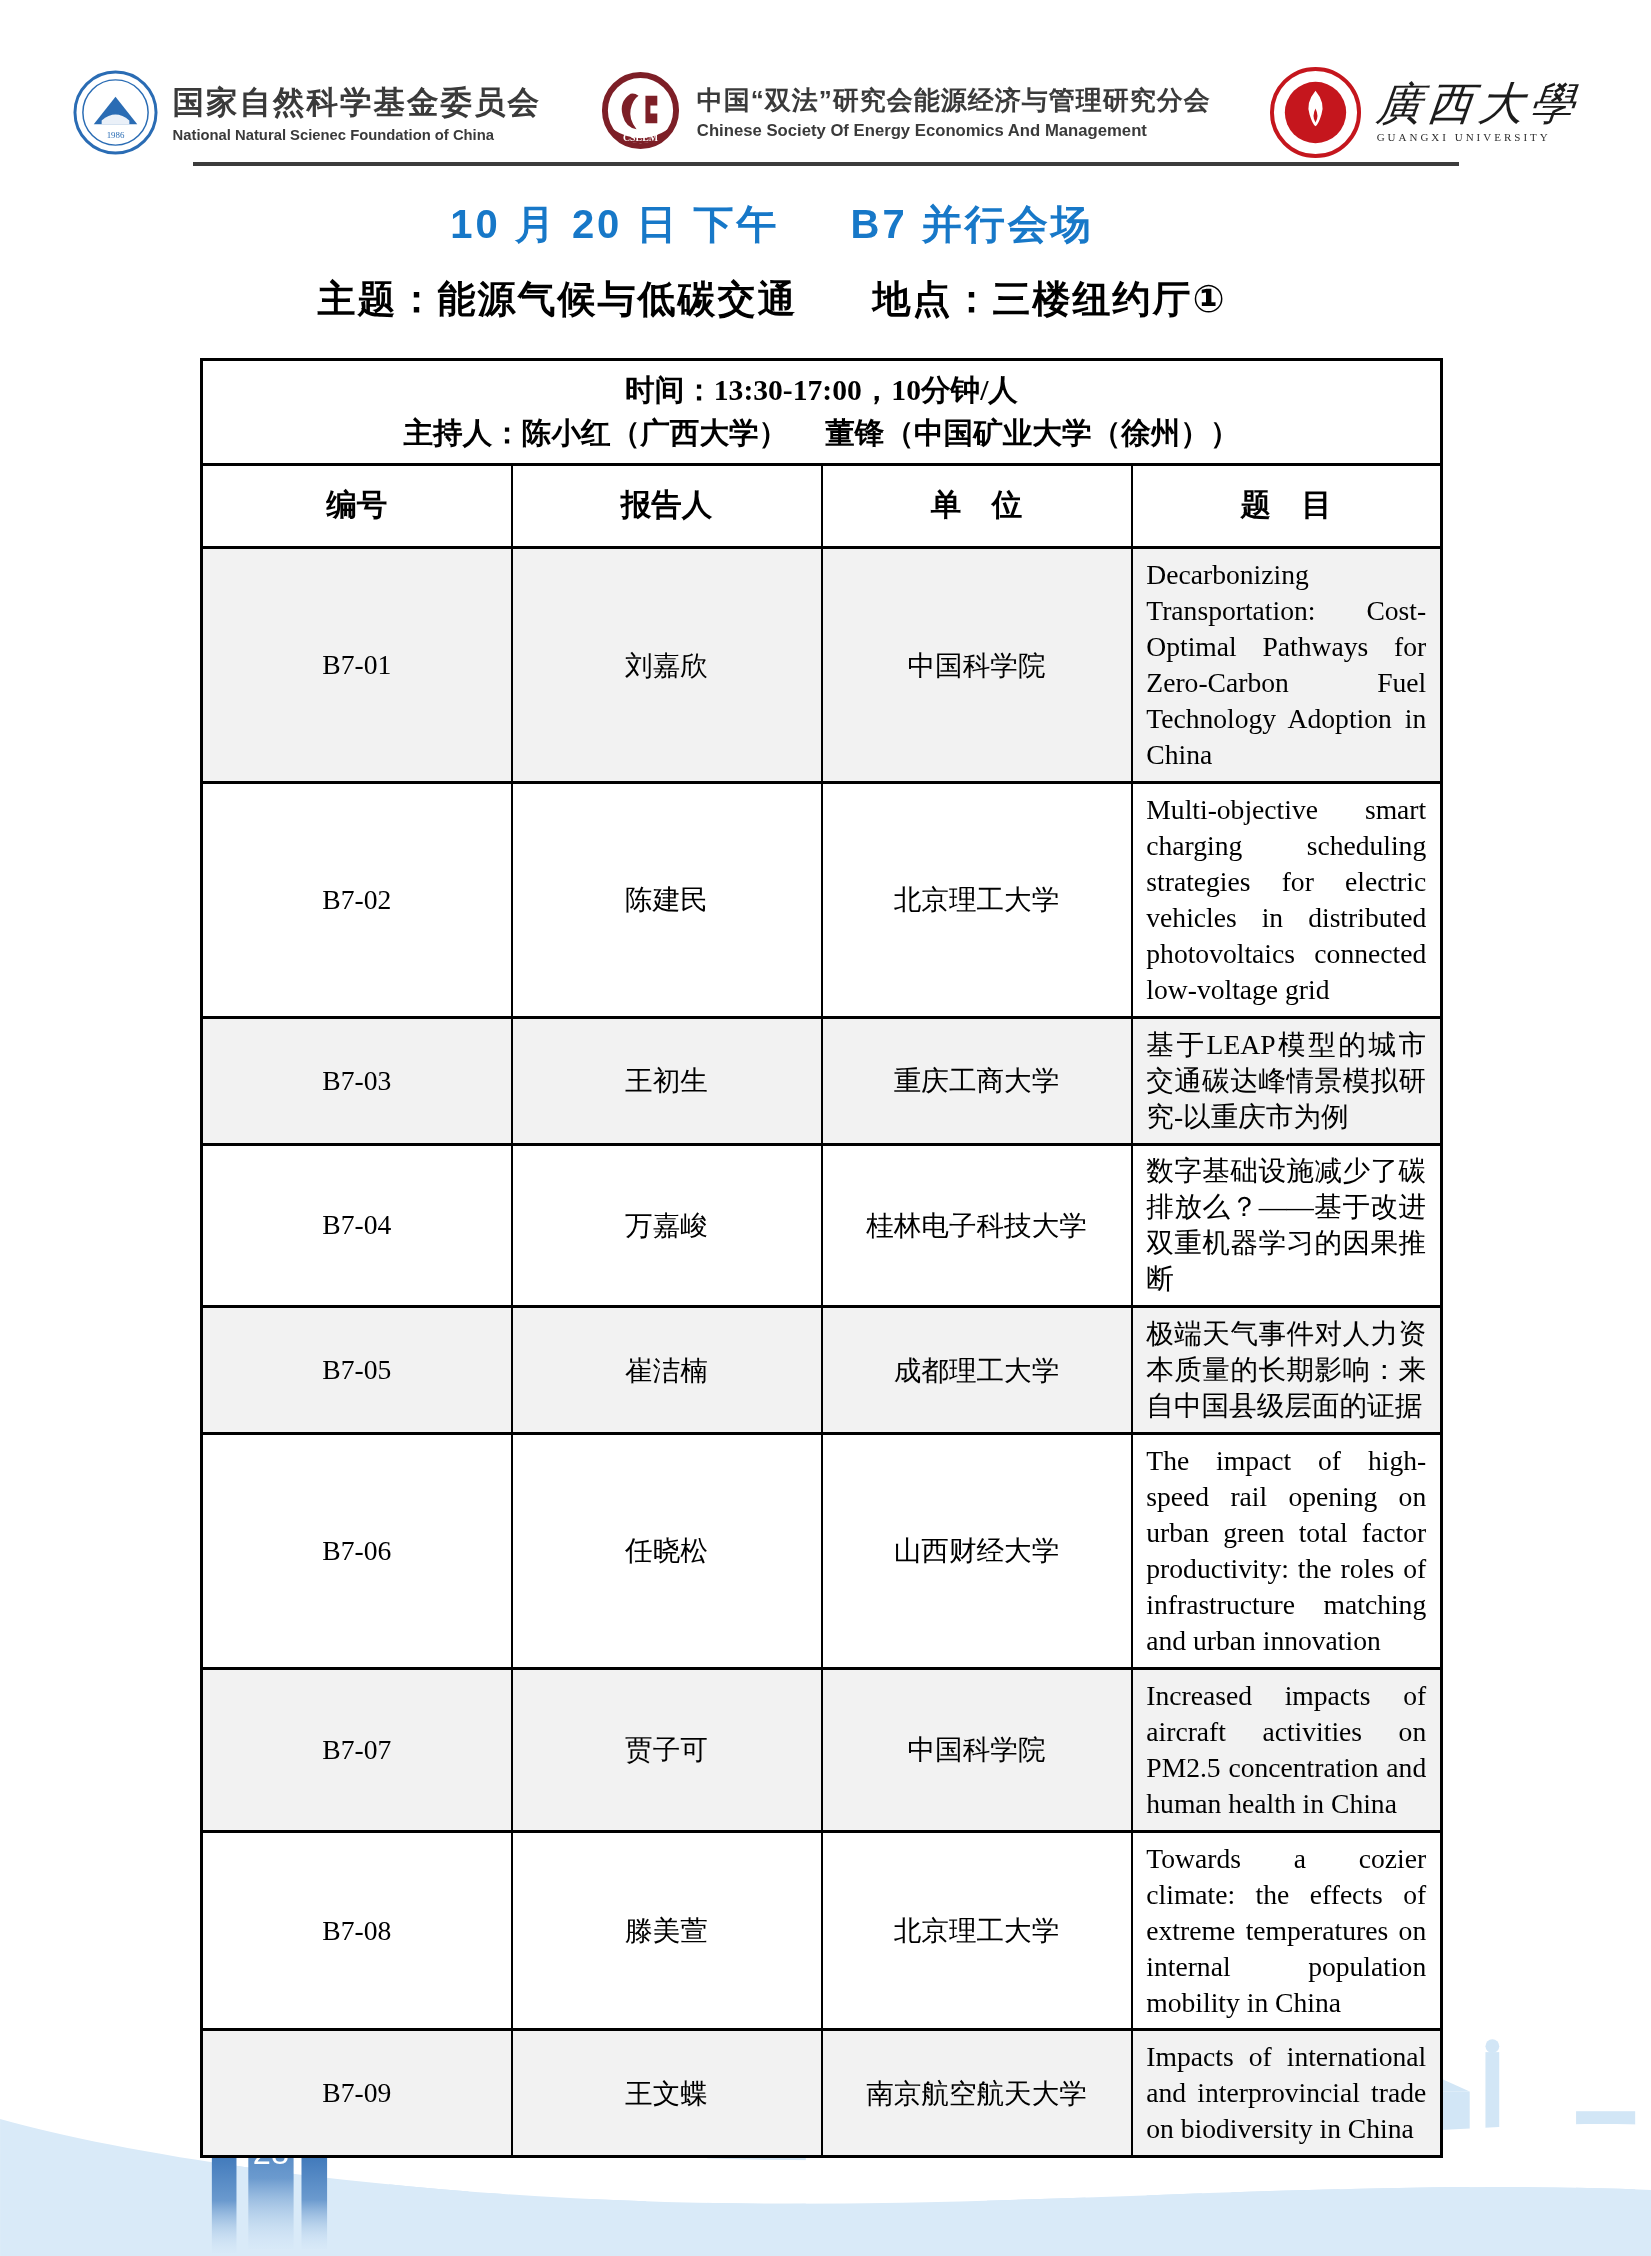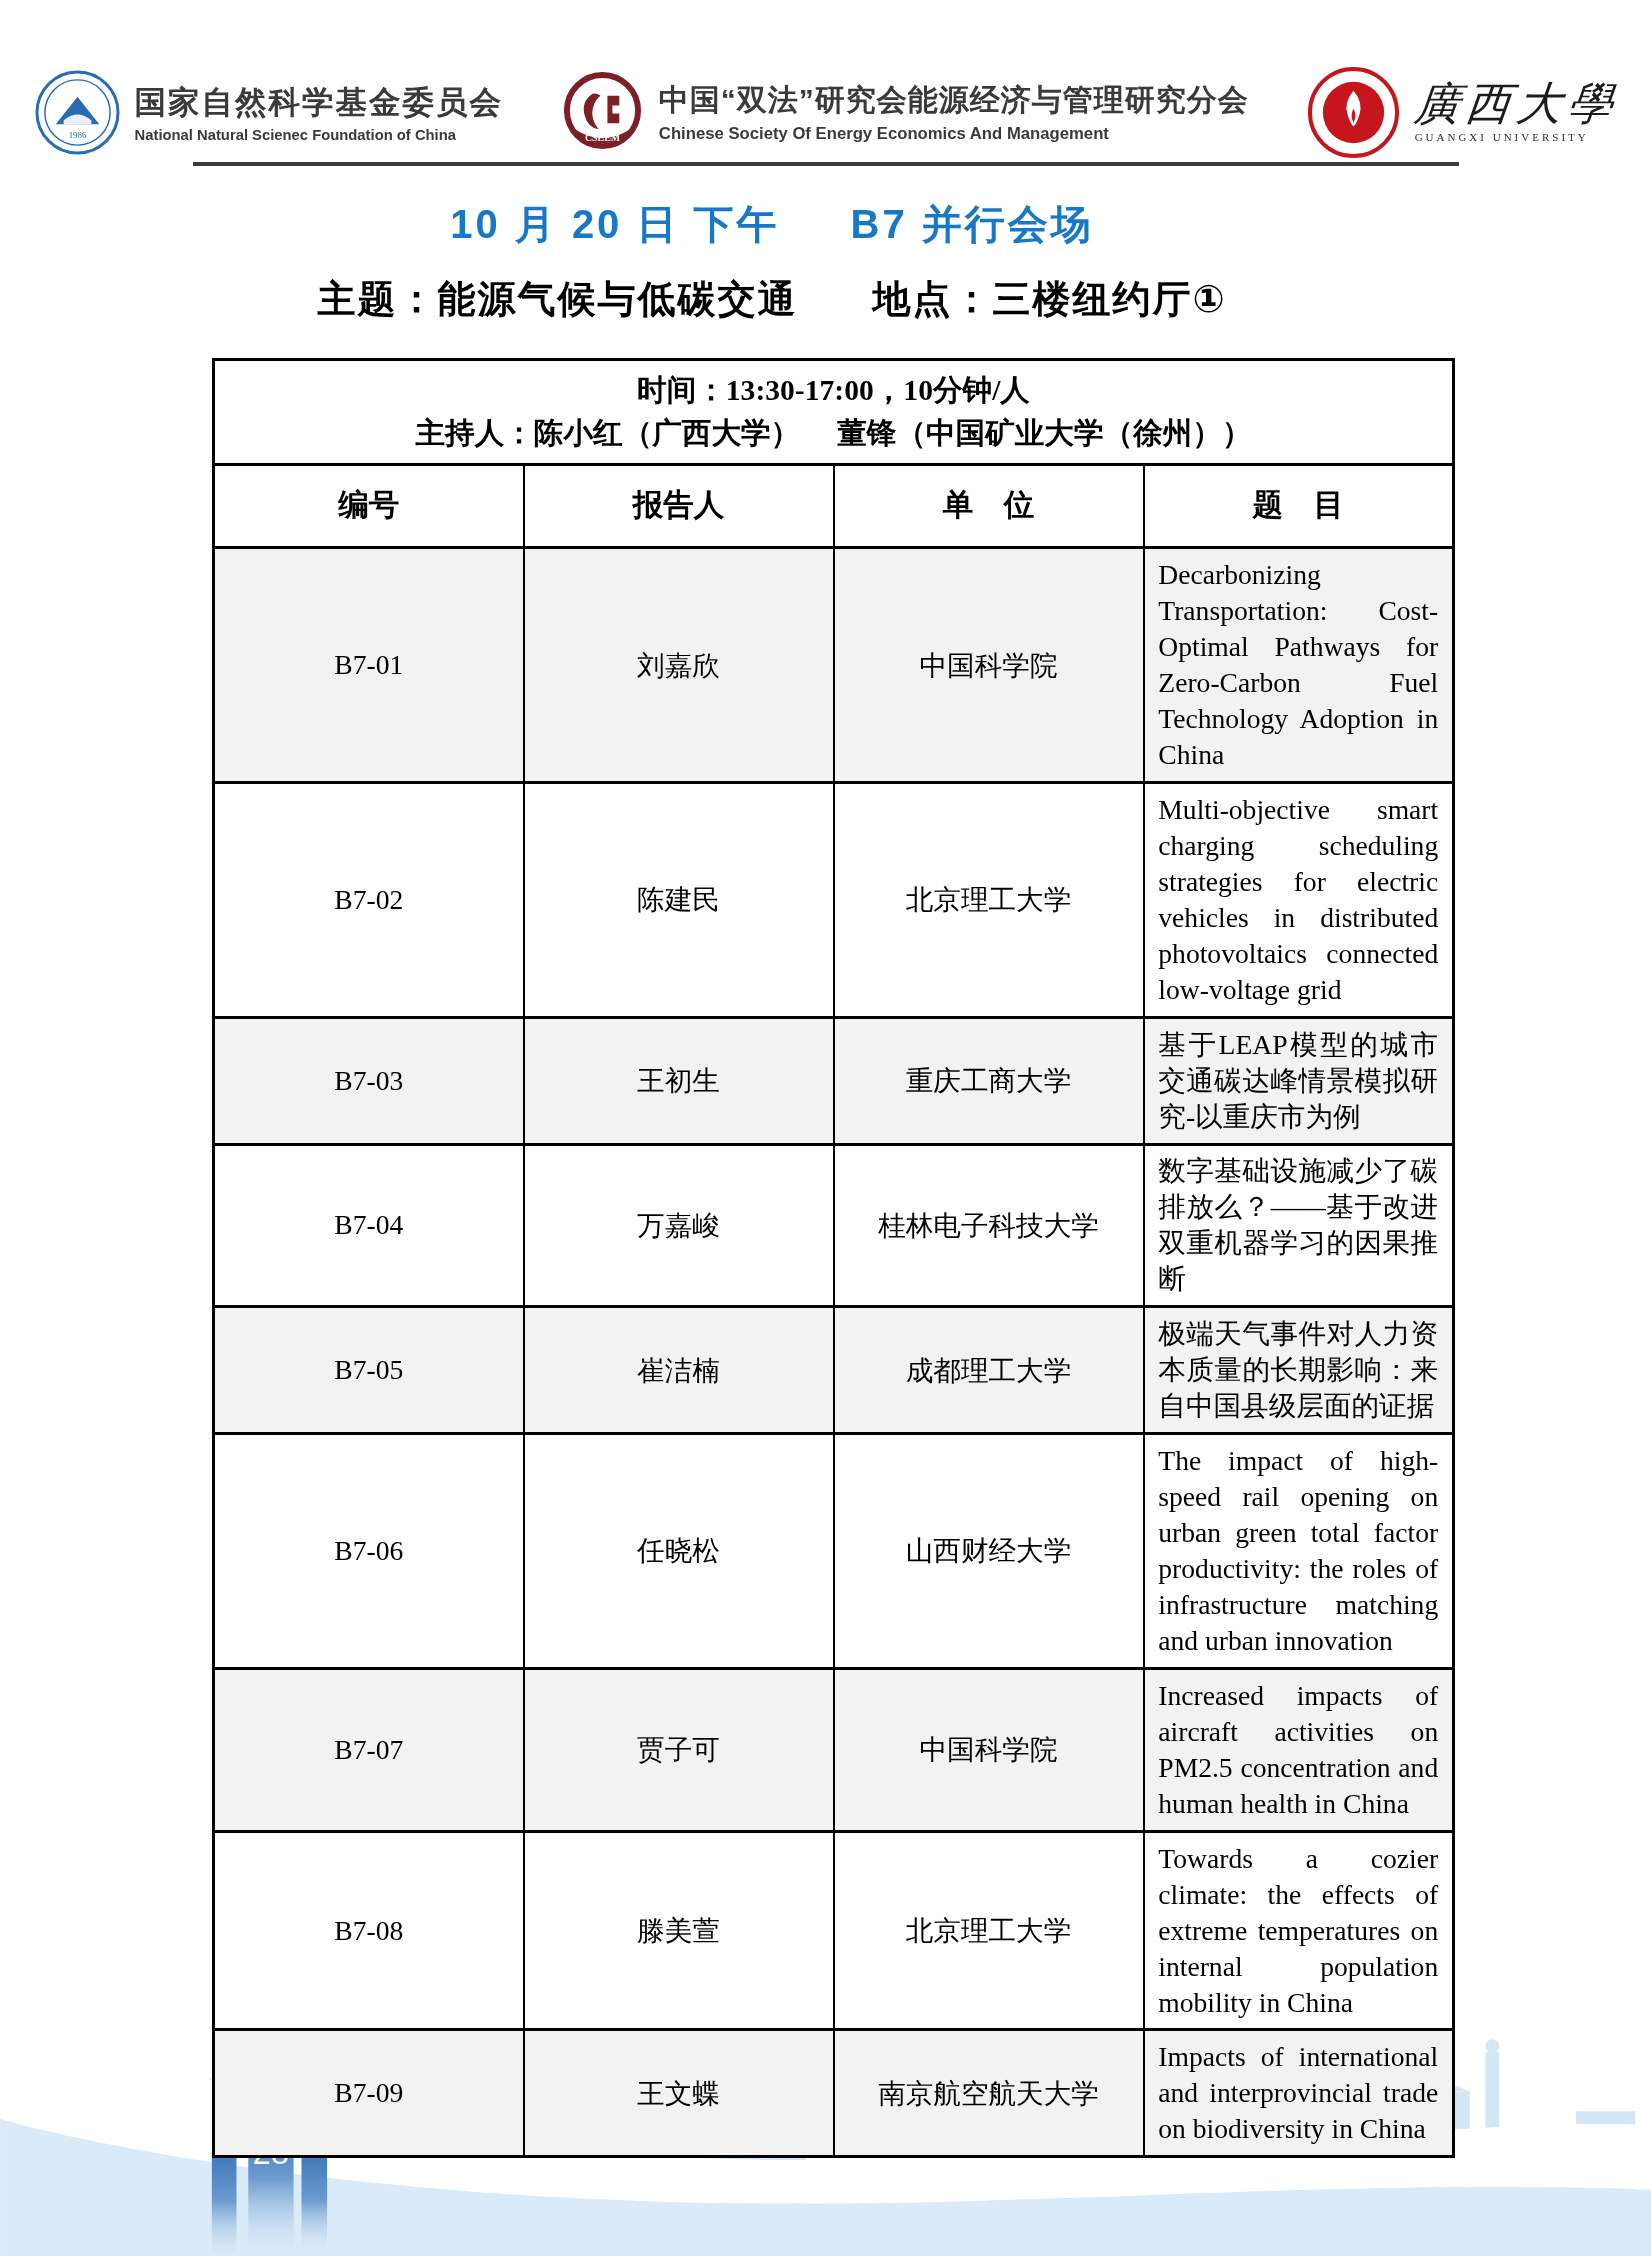--- a/index.html
+++ b/index.html
@@ -12,40 +12,40 @@
   .org-header{
     position:absolute;top:61px;left:0;width:1652px;height:102px;
     display:flex;justify-content:center;align-items:center;gap:57px;
   }
   .org{display:flex;align-items:center;gap:13.8px;}
   .org-text{display:flex;flex-direction:column;justify-content:center;}
   .org-zh{font-family:"Liberation Sans","DejaVu Sans",sans-serif;font-weight:bold;color:#3a3a3a;}
   .org-en{font-family:"Liberation Sans","DejaVu Sans",sans-serif;font-weight:bold;color:#3a3a3a;}
   .org1 .org-zh{font-size:31.5px;letter-spacing:2px;}
   .org1 .org-en{font-size:14.8px;margin-top:3px;}
-  .org2 .org-zh{font-size:30px;letter-spacing:1px;text-align:center;}
+  .org2 .org-zh{font-size:26px;letter-spacing:1px;text-align:center;}
   .org2 .org-en{font-size:16.7px;margin-top:3px;}
   .org3-script{font-family:"DejaVu Serif","Liberation Serif",serif;font-style:italic;font-size:45px;color:#1c1c1c;transform:skewX(-6deg);letter-spacing:5.9px;line-height:1;}
   .org3-en{font-family:"Liberation Serif",serif;font-size:11px;letter-spacing:3px;color:#2e2e2e;margin-top:5.9px;}
   .header-rule{position:absolute;top:162px;left:193px;width:1266px;height:3.9px;background:#3c3c3c;}
   
   .title-line{
     position:absolute;top:197px;left:0;width:1652px;
     display:flex;justify-content:center;gap:71px;transform:translateX(-54px);
     font-family:"Liberation Sans","DejaVu Sans",sans-serif;font-weight:bold;
     font-size:40px;color:#1778c8;letter-spacing:3px;
   }
   .subtitle-line{
     position:absolute;top:274px;left:0;width:1652px;
     display:flex;justify-content:center;gap:75px;transform:translateX(-54px);
     font-family:"Liberation Sans","DejaVu Sans",sans-serif;font-weight:bold;
     font-size:38px;color:#000;letter-spacing:2px;
   }
   
-  .sched-wrap{position:absolute;top:358px;left:212px;width:1099px;z-index:5;}
+  .sched-wrap{position:absolute;top:358px;left:200px;width:1099px;z-index:5;}
   table.sched{border-collapse:collapse;table-layout:fixed;width:1243px;background:#fff;
     border:3.9px solid #000;}
   table.sched td,table.sched th{border:2px solid #000;border-top-width:3px;border-bottom-width:3px;
     font-family:"Liberation Serif","DejaVu Serif",serif;vertical-align:middle;}
   .td-banner{background:#dbe5f1;text-align:center;padding:7.9px 9.9px;}
   .banner-line{font-weight:bold;font-size:29.6px;line-height:43px;color:#000;}
   th.col-h{background:#ffffff;font-weight:bold;font-size:30.5px;padding:19.7px 3.9px;text-align:center;}
   td.td-id,td.td-speaker,td.td-affil{text-align:center;font-size:27.6px;padding:5.9px 3.9px;}
   td.td-affil{font-size:27.6px;}
   td.td-title{font-size:27.6px;line-height:36px;padding:7.9px 13.8px;text-align:justify;text-align-last:left;}

